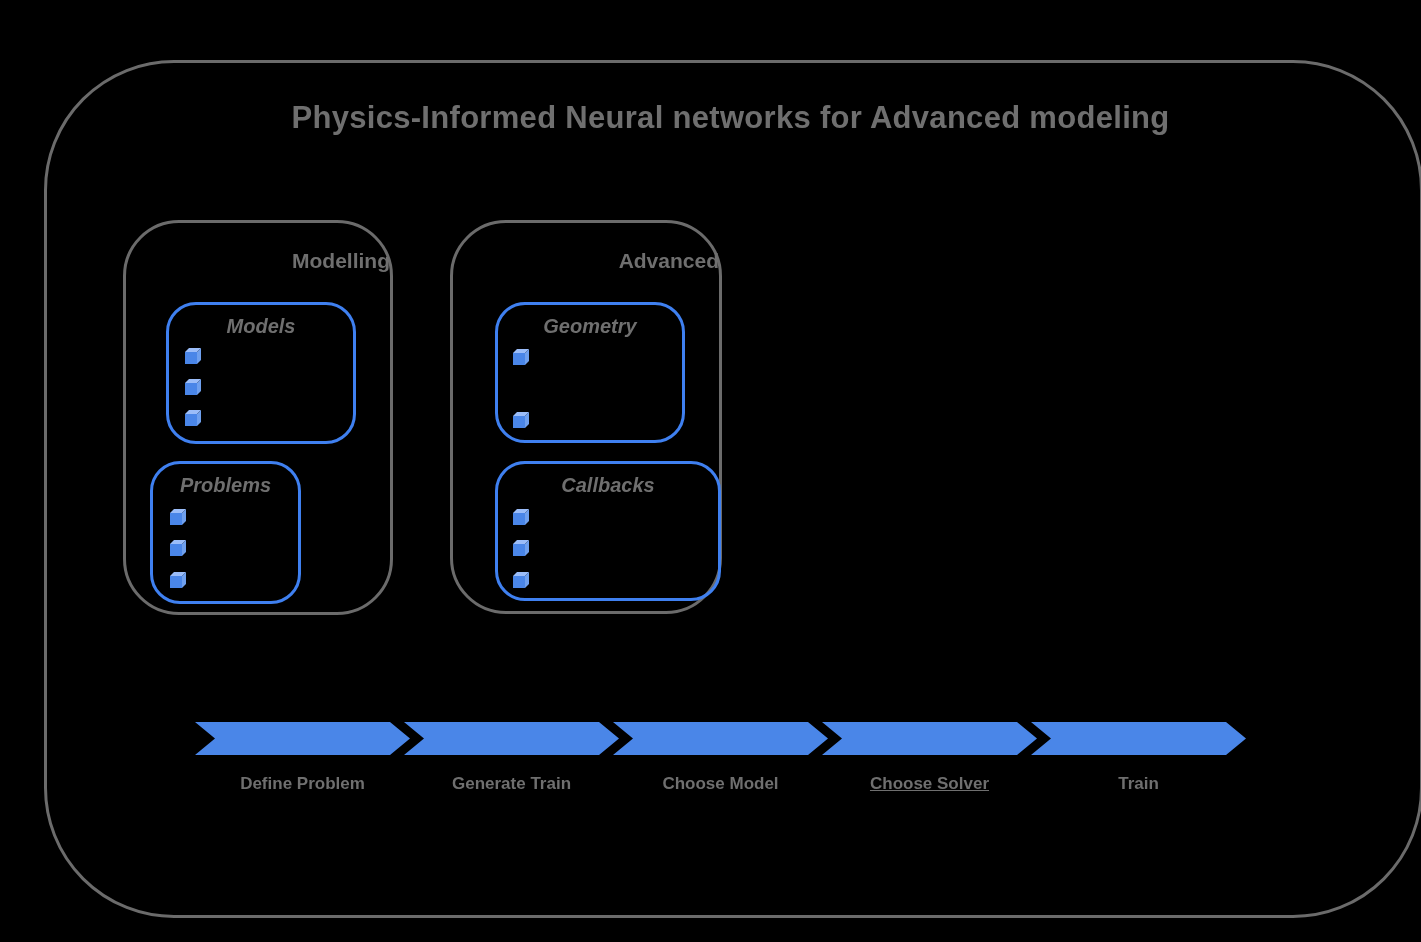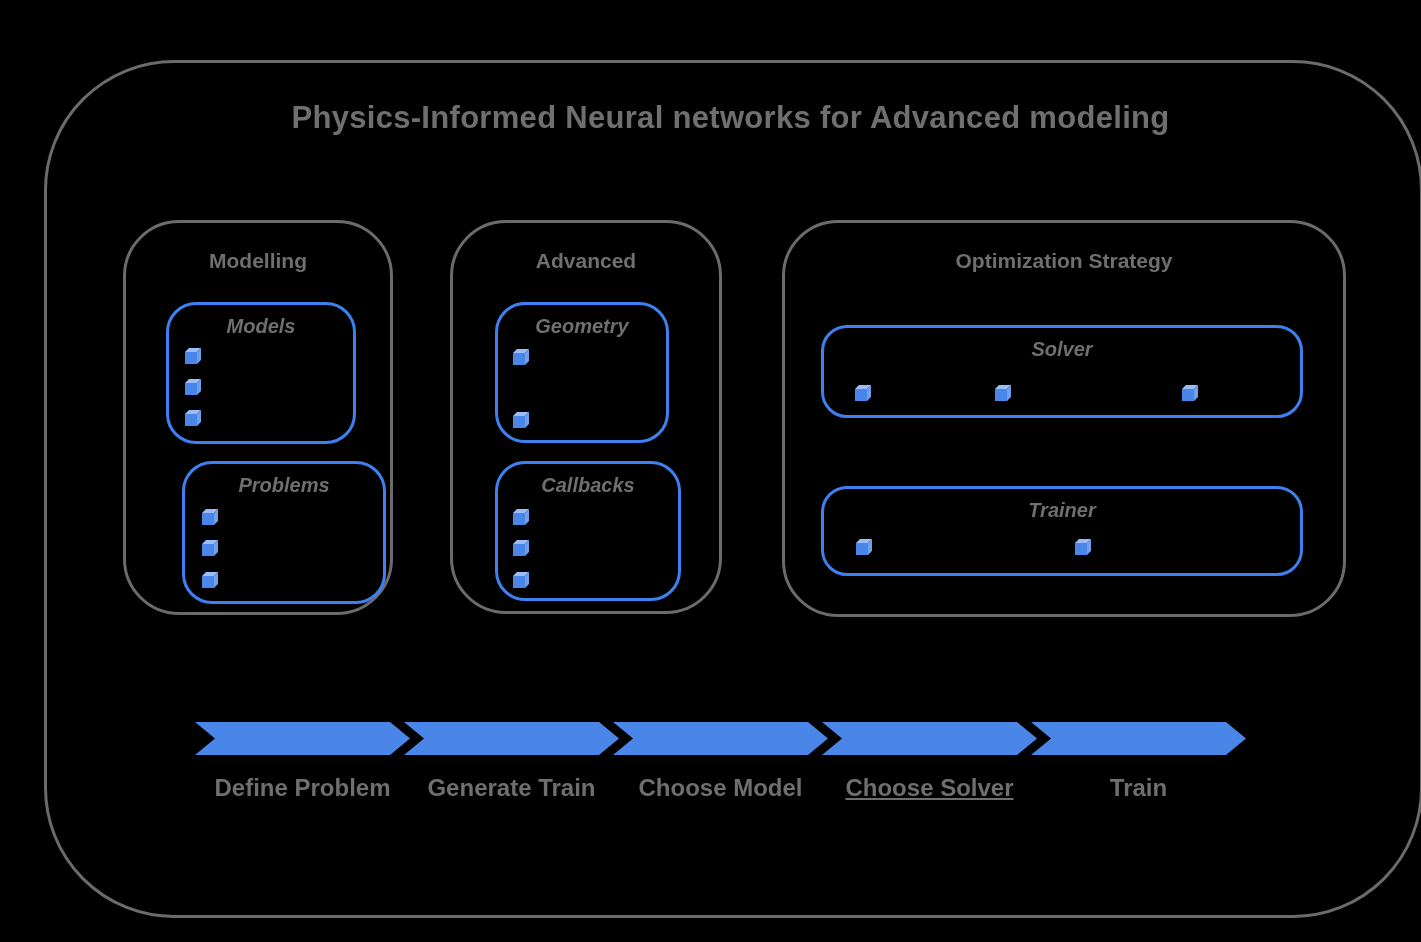--- a/index.html
+++ b/index.html
@@ -25,30 +25,30 @@
     position:absolute;left:0;right:0;top:100px;text-align:center;
     font-size:31px;font-weight:bold;color:var(--text);letter-spacing:.3px;
   }
   .section{
     position:absolute;border:3px solid var(--gray);border-radius:56px;box-sizing:border-box;
   }
   .sec-modelling{left:103px;top:220px;width:270px;height:395px;}
   .sec-features{left:430px;top:220px;width:272px;height:394px;}
   .sec-optimization{left:762px;top:220px;width:564px;height:397px;}
   .section-title{
-    position:absolute;left:0;right:0;top:26px;text-align:center;
+    position:absolute;left:0;right:0;top:26px;text-align:right;
     font-size:21px;font-weight:bold;color:var(--text);
   }
   .bluebox{
     position:absolute;border:3px solid var(--blue-border);border-radius:30px;box-sizing:border-box;font-style:italic;
   }
   .box-models   {left:40px;top:79px;width:190px;height:142px;}
-  .box-problems {left:56px;top:238px;width:204px;height:143px;}
-  .box-geometry {left:42px;top:79px;width:174px;height:141px;}
-  .box-callbacks{left:42px;top:238px;width:186px;height:140px;}
+  .box-problems {left:24px;top:238px;width:151px;height:143px;}
+  .box-geometry {left:42px;top:79px;width:190px;height:141px;}
+  .box-callbacks{left:42px;top:238px;width:226px;height:140px;}
   .box-solver   {left:36px;top:102px;width:482px;height:93px;border-radius:26px;}
   .box-trainer  {left:36px;top:263px;width:482px;height:90px;border-radius:26px;}
   .bluebox-title{
     position:absolute;left:0;right:0;top:10px;text-align:center;
     font-size:20px;font-weight:bold;color:var(--text);
   }
   .cube{position:absolute;width:12px;height:12px;background:var(--cube);display:block;}
   .cube::before{
     content:"";position:absolute;left:0;top:-4px;width:12px;height:4px;
     background:var(--cube-top);transform:skewX(-45deg);transform-origin:0 100%;
@@ -56,21 +56,21 @@
   .cube::after{
     content:"";position:absolute;right:-4px;top:0;width:4px;height:12px;
     background:var(--cube-side);transform:skewY(-45deg);transform-origin:0 0;
   }
   .step-arrow{
     position:absolute;top:722px;width:215px;height:33px;background:var(--arrow);
     clip-path:polygon(0 0,195px 0,215px 16.5px,195px 33px,0 33px,20px 16.5px);
   }
   .step-label{
     position:absolute;top:774px;width:215px;text-align:center;
-    font-size:24px;font-weight:bold;color:var(--text);
+    font-size:17px;font-weight:bold;color:var(--text);
   }
   .sa0,.sl0{left:175px;} .sa1,.sl1{left:384px;} .sa2,.sl2{left:593px;}
   .sa3,.sl3{left:802px;text-decoration:underline;} .sa4,.sl4{left:1011px;}
 </style>
 </head>
 <body>
 
 <div class="canvas">
   <div class="outer"></div>
 
@@ -100,34 +100,20 @@
       <i class="cube" style="left:15px;top:111px"></i>
     </div>
     <div class="bluebox box-callbacks">
       <div class="bluebox-title">Callbacks</div>
       <i class="cube" style="left:15px;top:49px"></i>
       <i class="cube" style="left:15px;top:80px"></i>
       <i class="cube" style="left:15px;top:112px"></i>
     </div>
   </div>
 
-  <div class="section sec-optimization">
-    <div class="section-title">Optimization Strategy</div>
-    <div class="bluebox box-solver">
-      <div class="bluebox-title">Solver</div>
-      <i class="cube" style="left:31px;top:61px"></i>
-      <i class="cube" style="left:171px;top:61px"></i>
-      <i class="cube" style="left:358px;top:61px"></i>
-    </div>
-    <div class="bluebox box-trainer">
-      <div class="bluebox-title">Trainer</div>
-      <i class="cube" style="left:32px;top:54px"></i>
-      <i class="cube" style="left:251px;top:54px"></i>
-    </div>
-  </div>
 
   <div class="step-arrow sa0"></div>
   <div class="step-arrow sa1"></div>
   <div class="step-arrow sa2"></div>
   <div class="step-arrow sa3"></div>
   <div class="step-arrow sa4"></div>
 
   <div class="step-label sl0">Define Problem</div>
   <div class="step-label sl1">Generate Train</div>
   <div class="step-label sl2">Choose Model</div>

